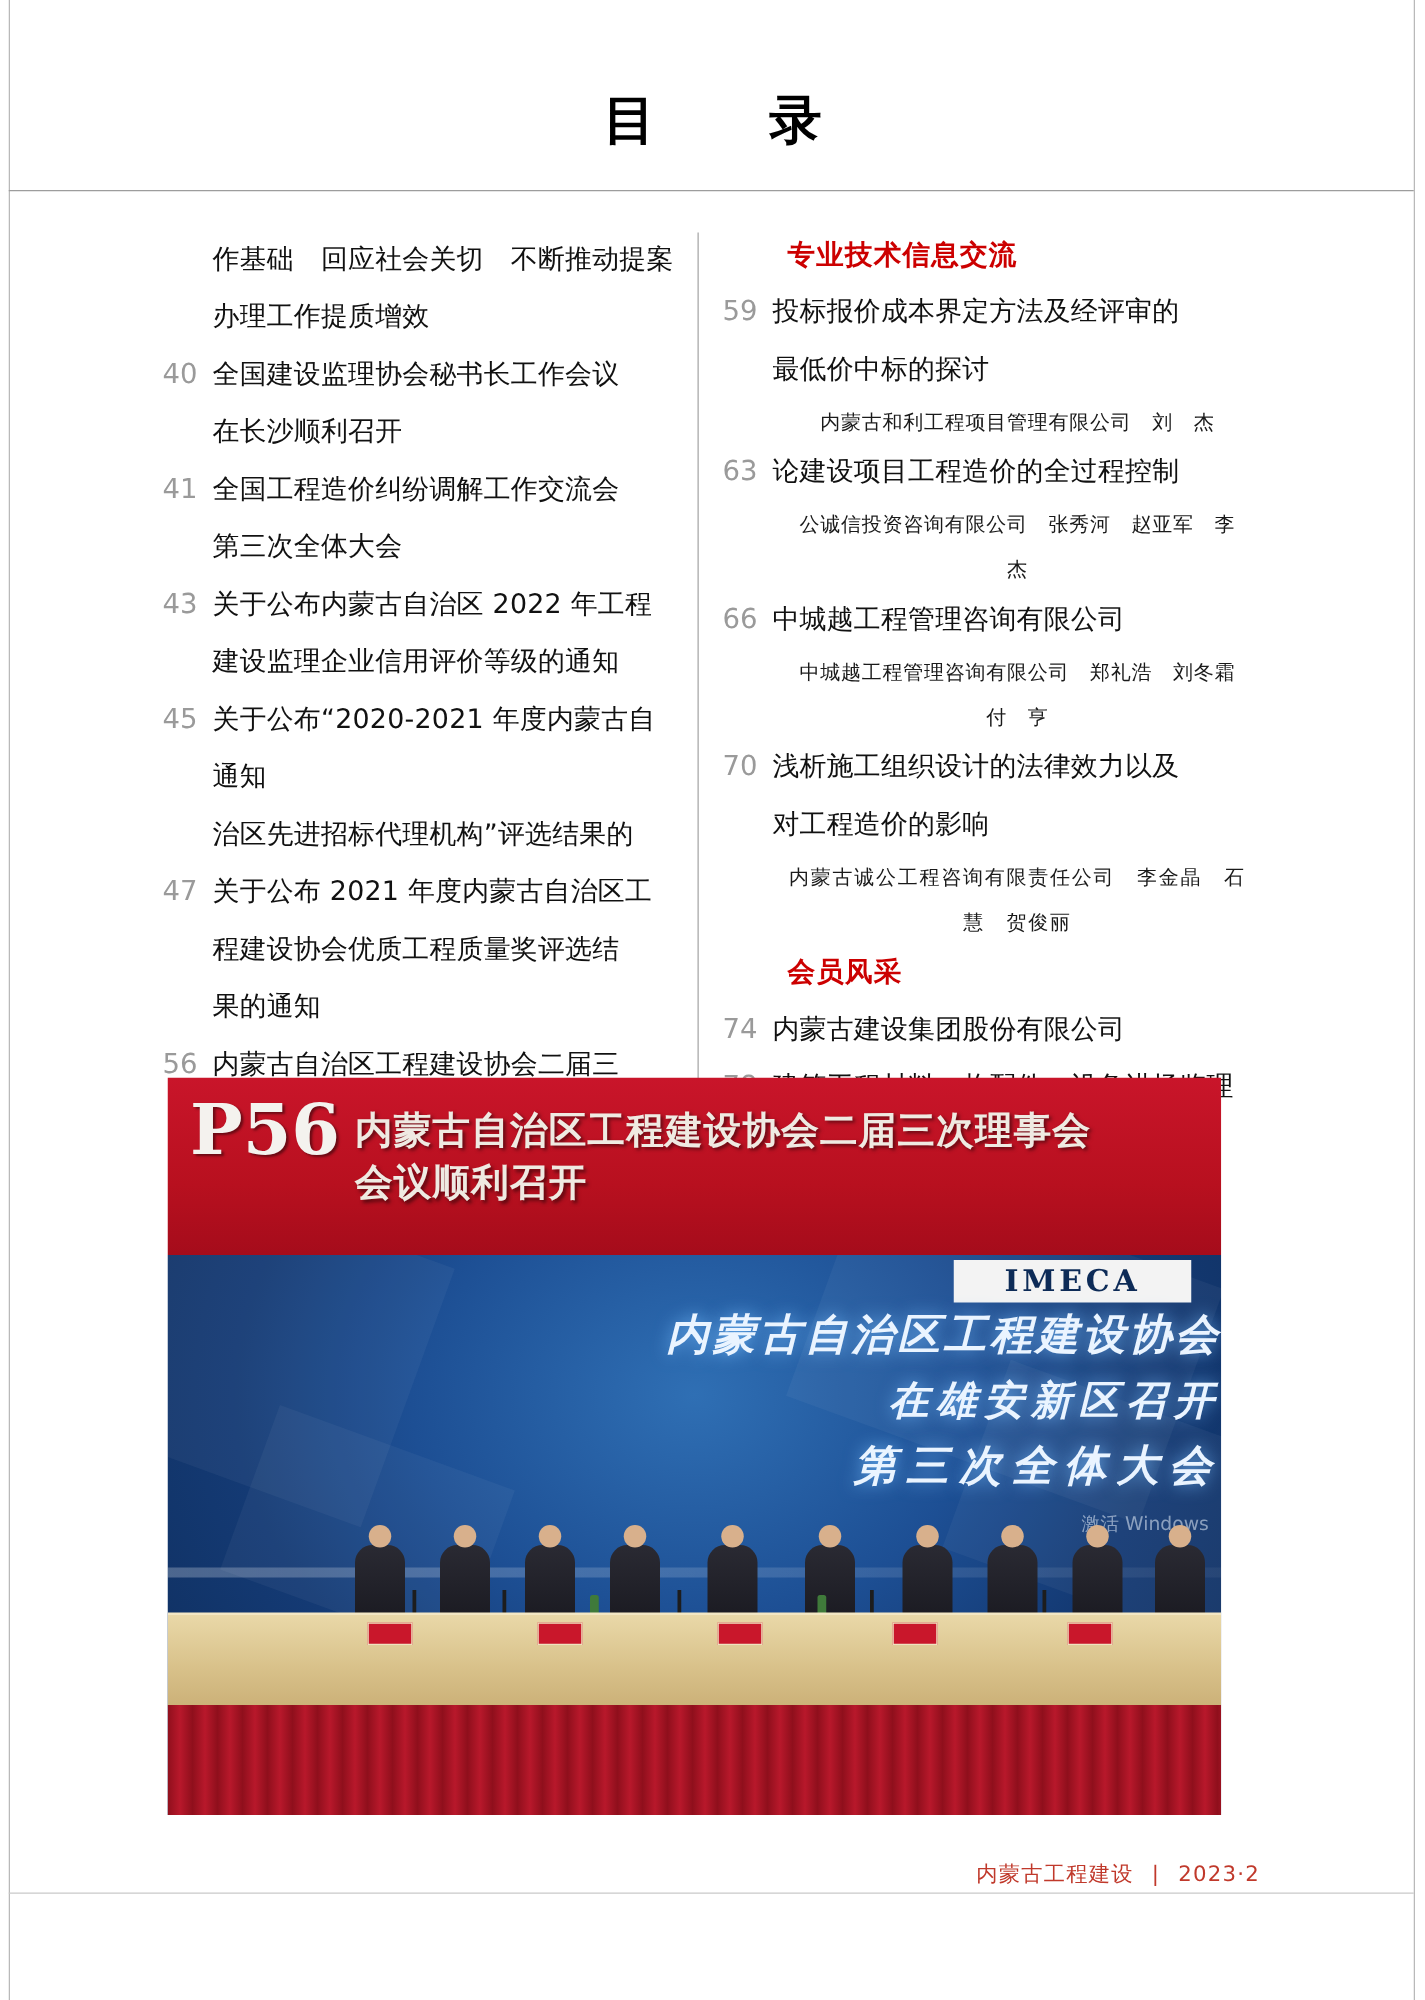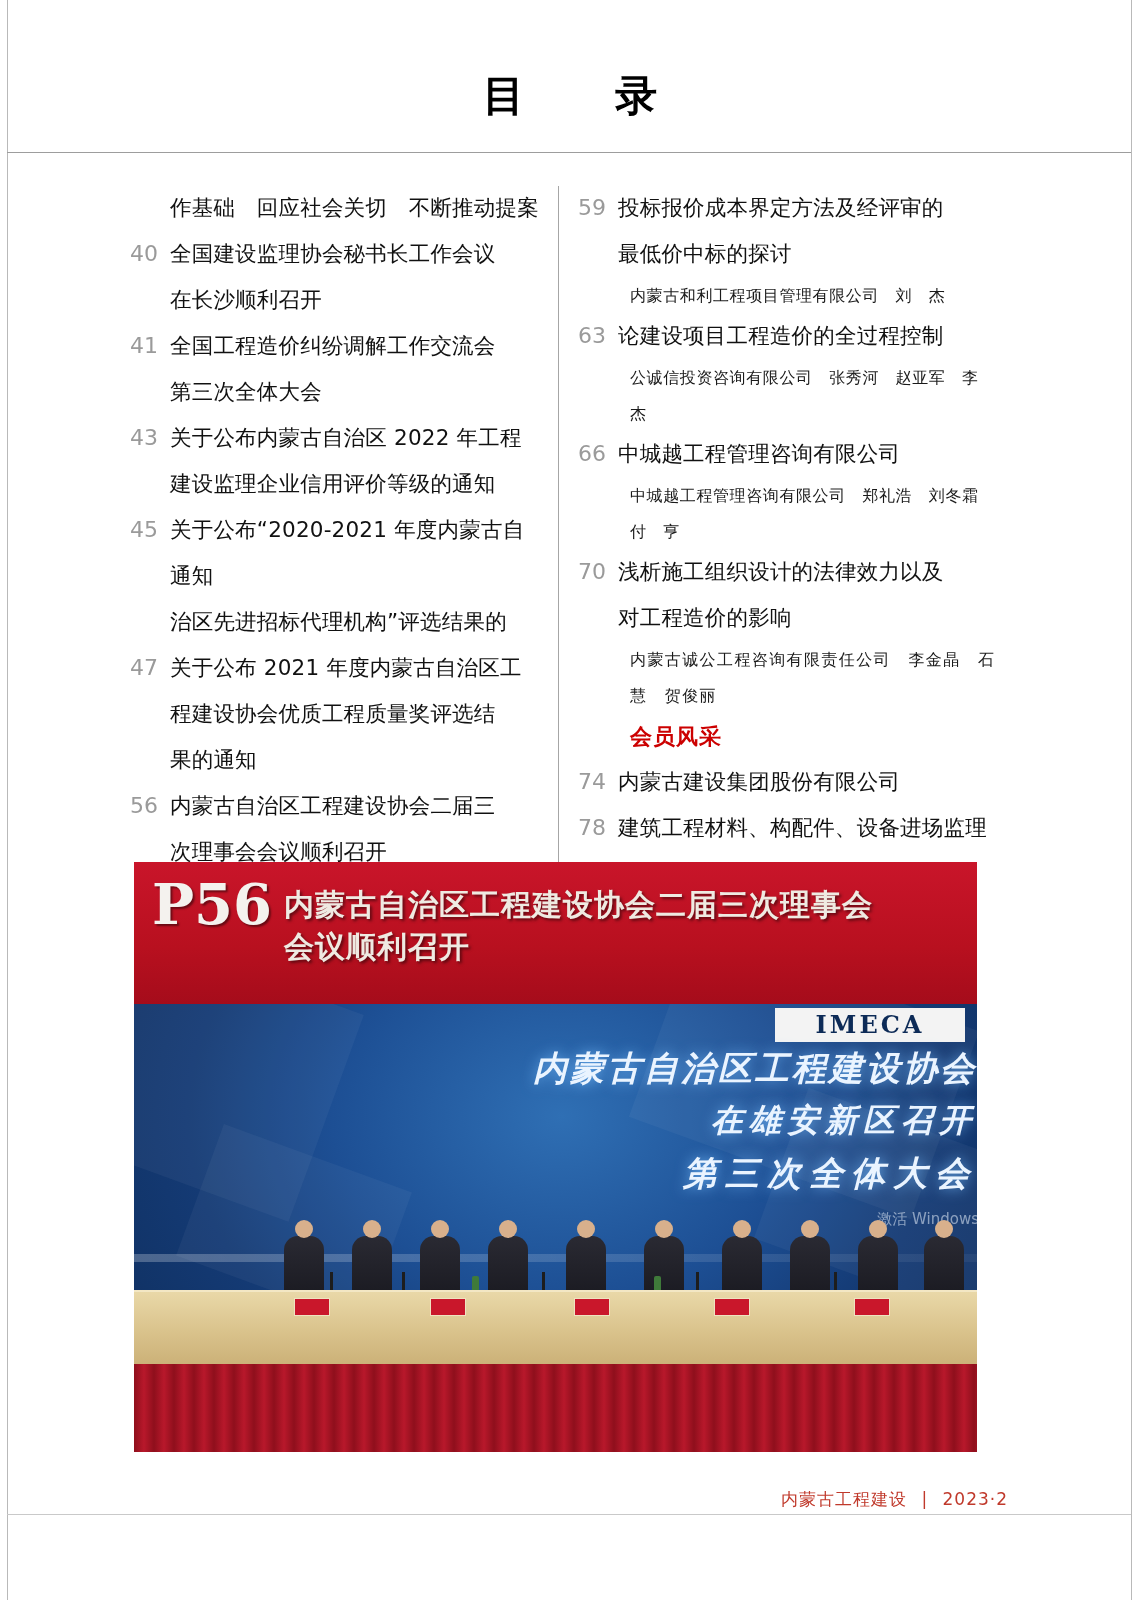--- a/index.html
+++ b/index.html
@@ -95,20 +95,21 @@
     color: #111;
     letter-spacing: 0.2px;
   }
   .author {
     font-family: "DejaVu Serif", "Liberation Serif", serif;
     font-size: 16px;
     line-height: 36px;
     color: #1a1a1a;
     margin-left: 52px;
     letter-spacing: 0.6px;
+    text-align: center;
   }
   .author.wide { letter-spacing: 1.4px; }
   .section-head {
     color: #cc0000;
     font-weight: bold;
     font-size: 22px;
     line-height: 46px;
     margin-left: 52px;
     letter-spacing: 1px;
   }
@@ -152,21 +153,20 @@
     letter-spacing: 1px;
   }
   .photo {
     position: absolute;
     left: 0; top: 142px;
     width: 843px;
     height: 448px;
     background:
       radial-gradient(ellipse at 50% 25%, #2f6fb4 0%, #1d4f94 38%, #143a74 62%, #0d2b57 100%);
     overflow: hidden;
-    padding-left: 12px;
   }
   .facet {
     position: absolute;
     background: rgba(255,255,255,0.045);
     transform: rotate(20deg);
   }
   .screen-text {
     position: absolute;
     left: 0; top: 38px;
     width: 843px;
@@ -286,20 +286,24 @@
   <div class="columns">
     <div class="col-divider"></div>
 
     <div class="col col-left">
 
       <div class="entry">
         <div class="pagenum"></div>
         <div class="etext">作基础　回应社会关切　不断推动提案</div>
       </div>
       <div class="entry">
+        <div class="pagenum"></div>
+        <div class="etext">办理工作提质增效</div>
+      </div>
+      <div class="entry">
         <div class="pagenum">40</div>
         <div class="etext">全国建设监理协会秘书长工作会议</div>
       </div>
       <div class="entry">
         <div class="pagenum"></div>
         <div class="etext">在长沙顺利召开</div>
       </div>
       <div class="entry">
         <div class="pagenum">41</div>
         <div class="etext">全国工程造价纠纷调解工作交流会</div>
@@ -346,20 +350,21 @@
       </div>
       <div class="entry">
         <div class="pagenum"></div>
         <div class="etext">次理事会会议顺利召开</div>
       </div>
 
     </div>
 
     <div class="col col-right">
 
+      <div class="section-head first">专业技术信息交流</div>
 
       <div class="entry">
         <div class="pagenum">59</div>
         <div class="etext">投标报价成本界定方法及经评审的</div>
       </div>
       <div class="entry">
         <div class="pagenum"></div>
         <div class="etext">最低价中标的探讨</div>
       </div>
       <div class="author">内蒙古和利工程项目管理有限公司　刘　杰</div>

